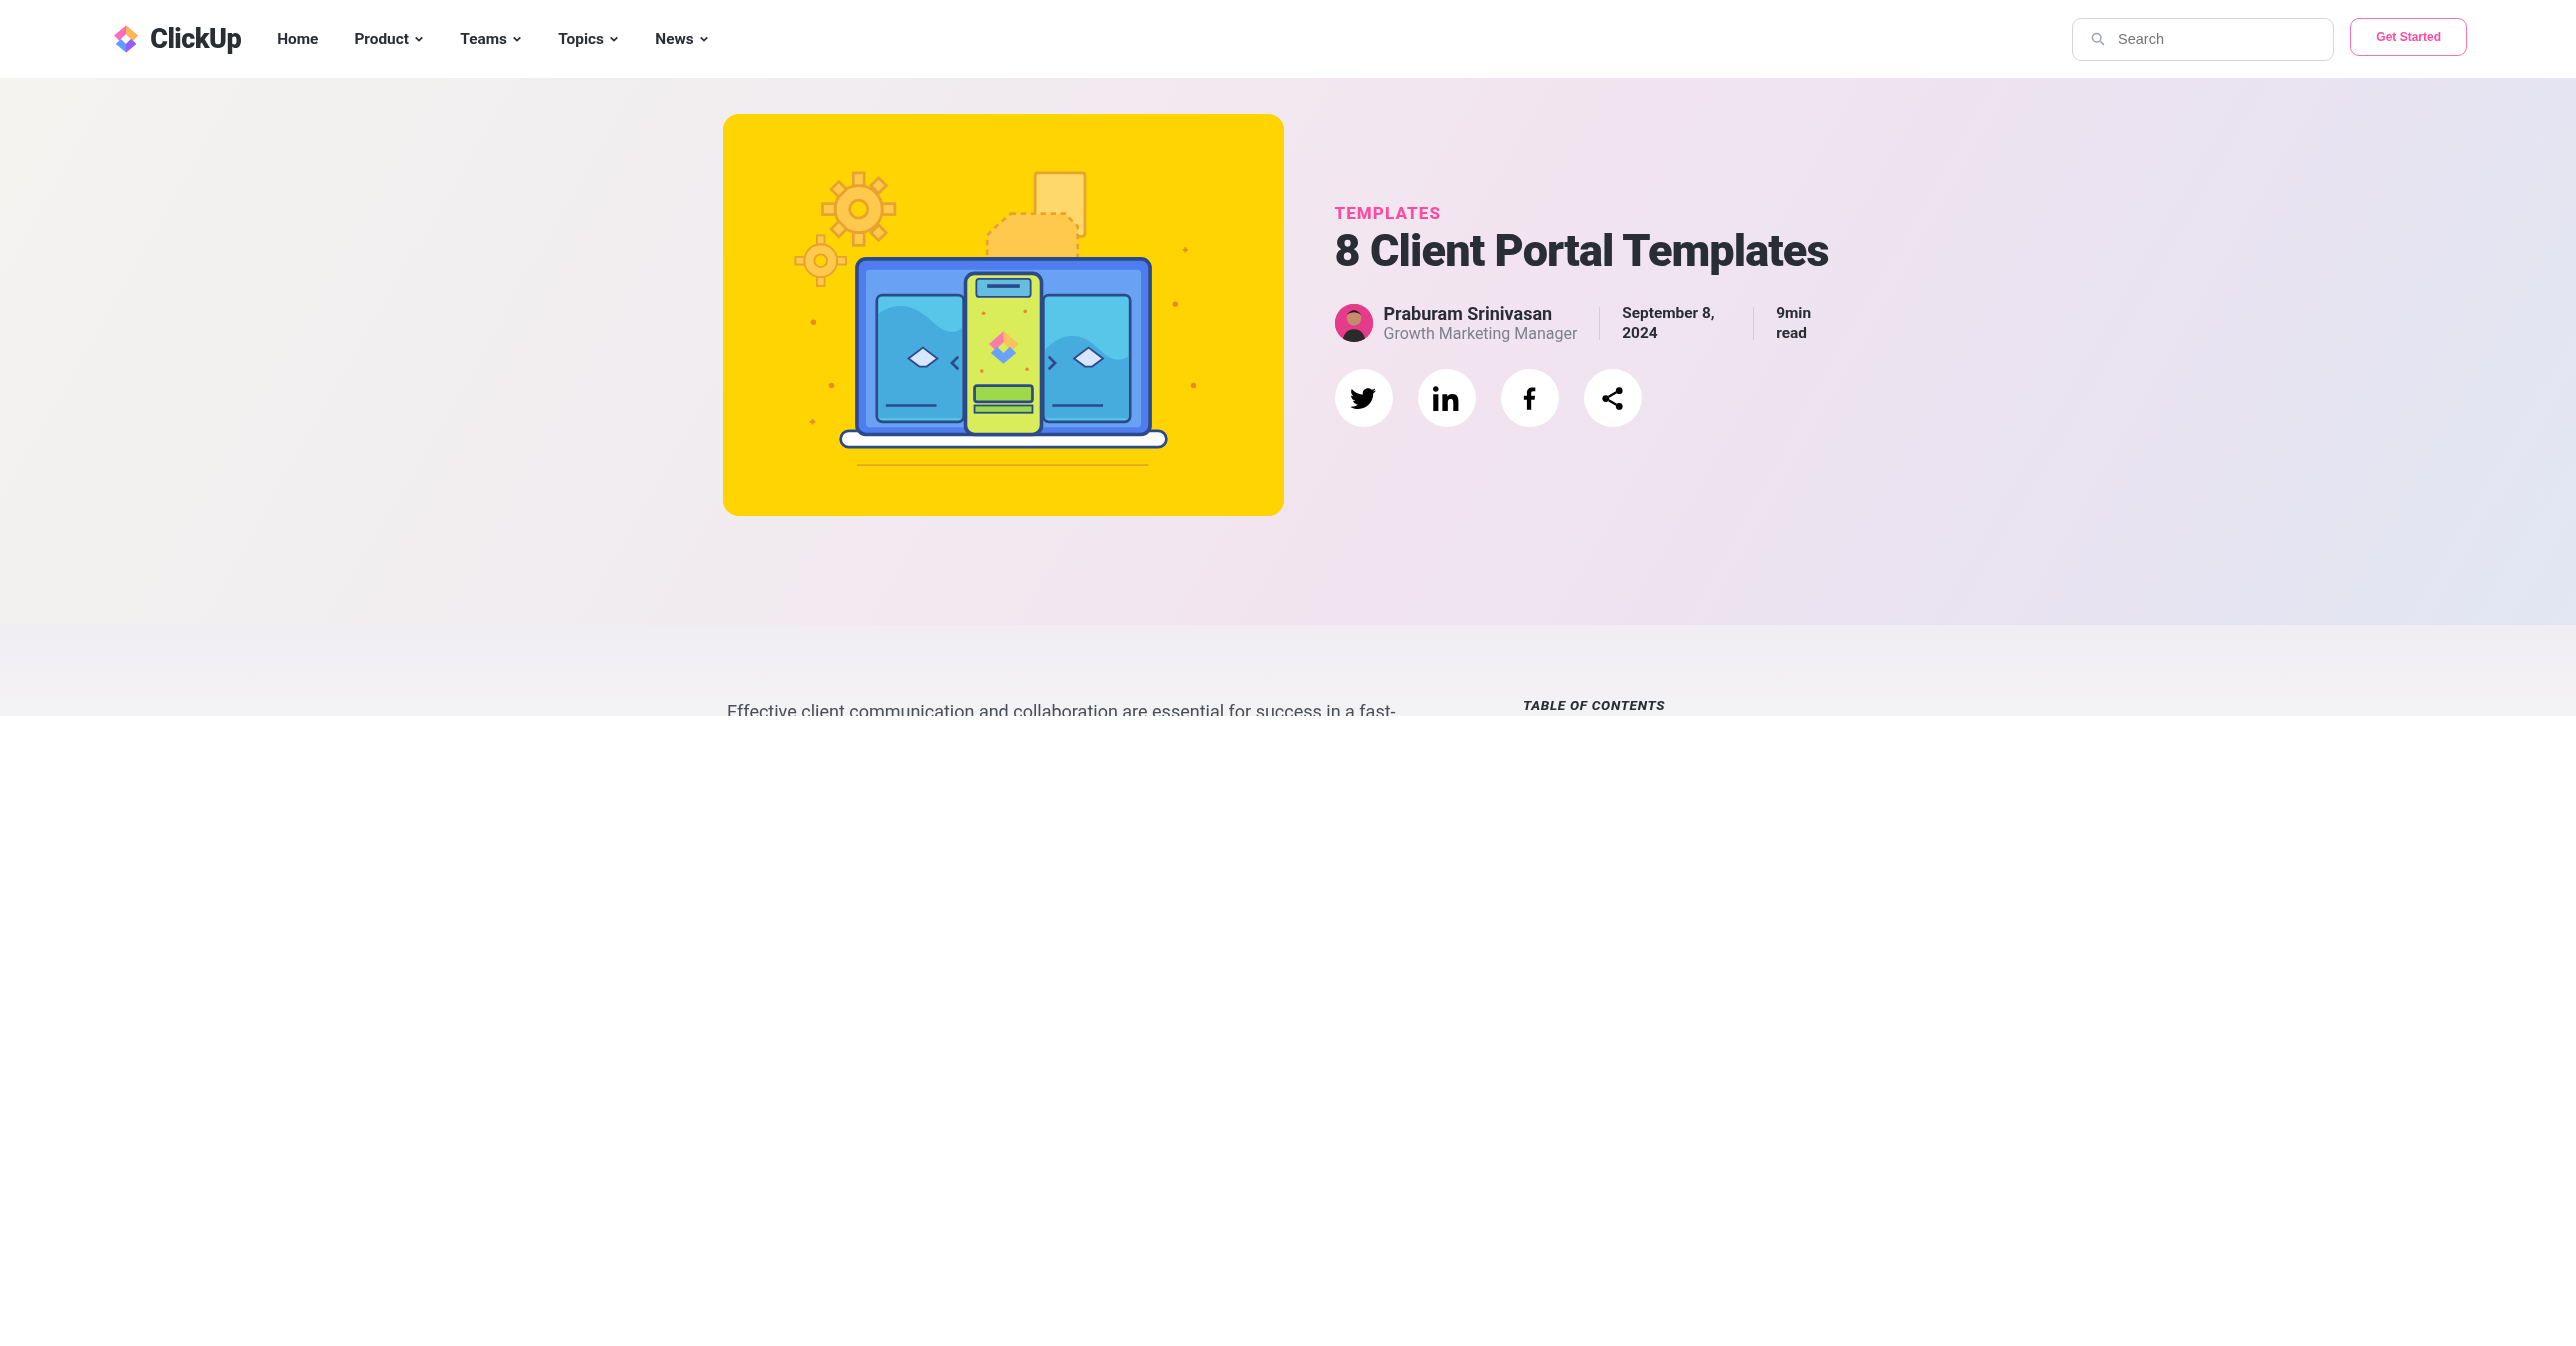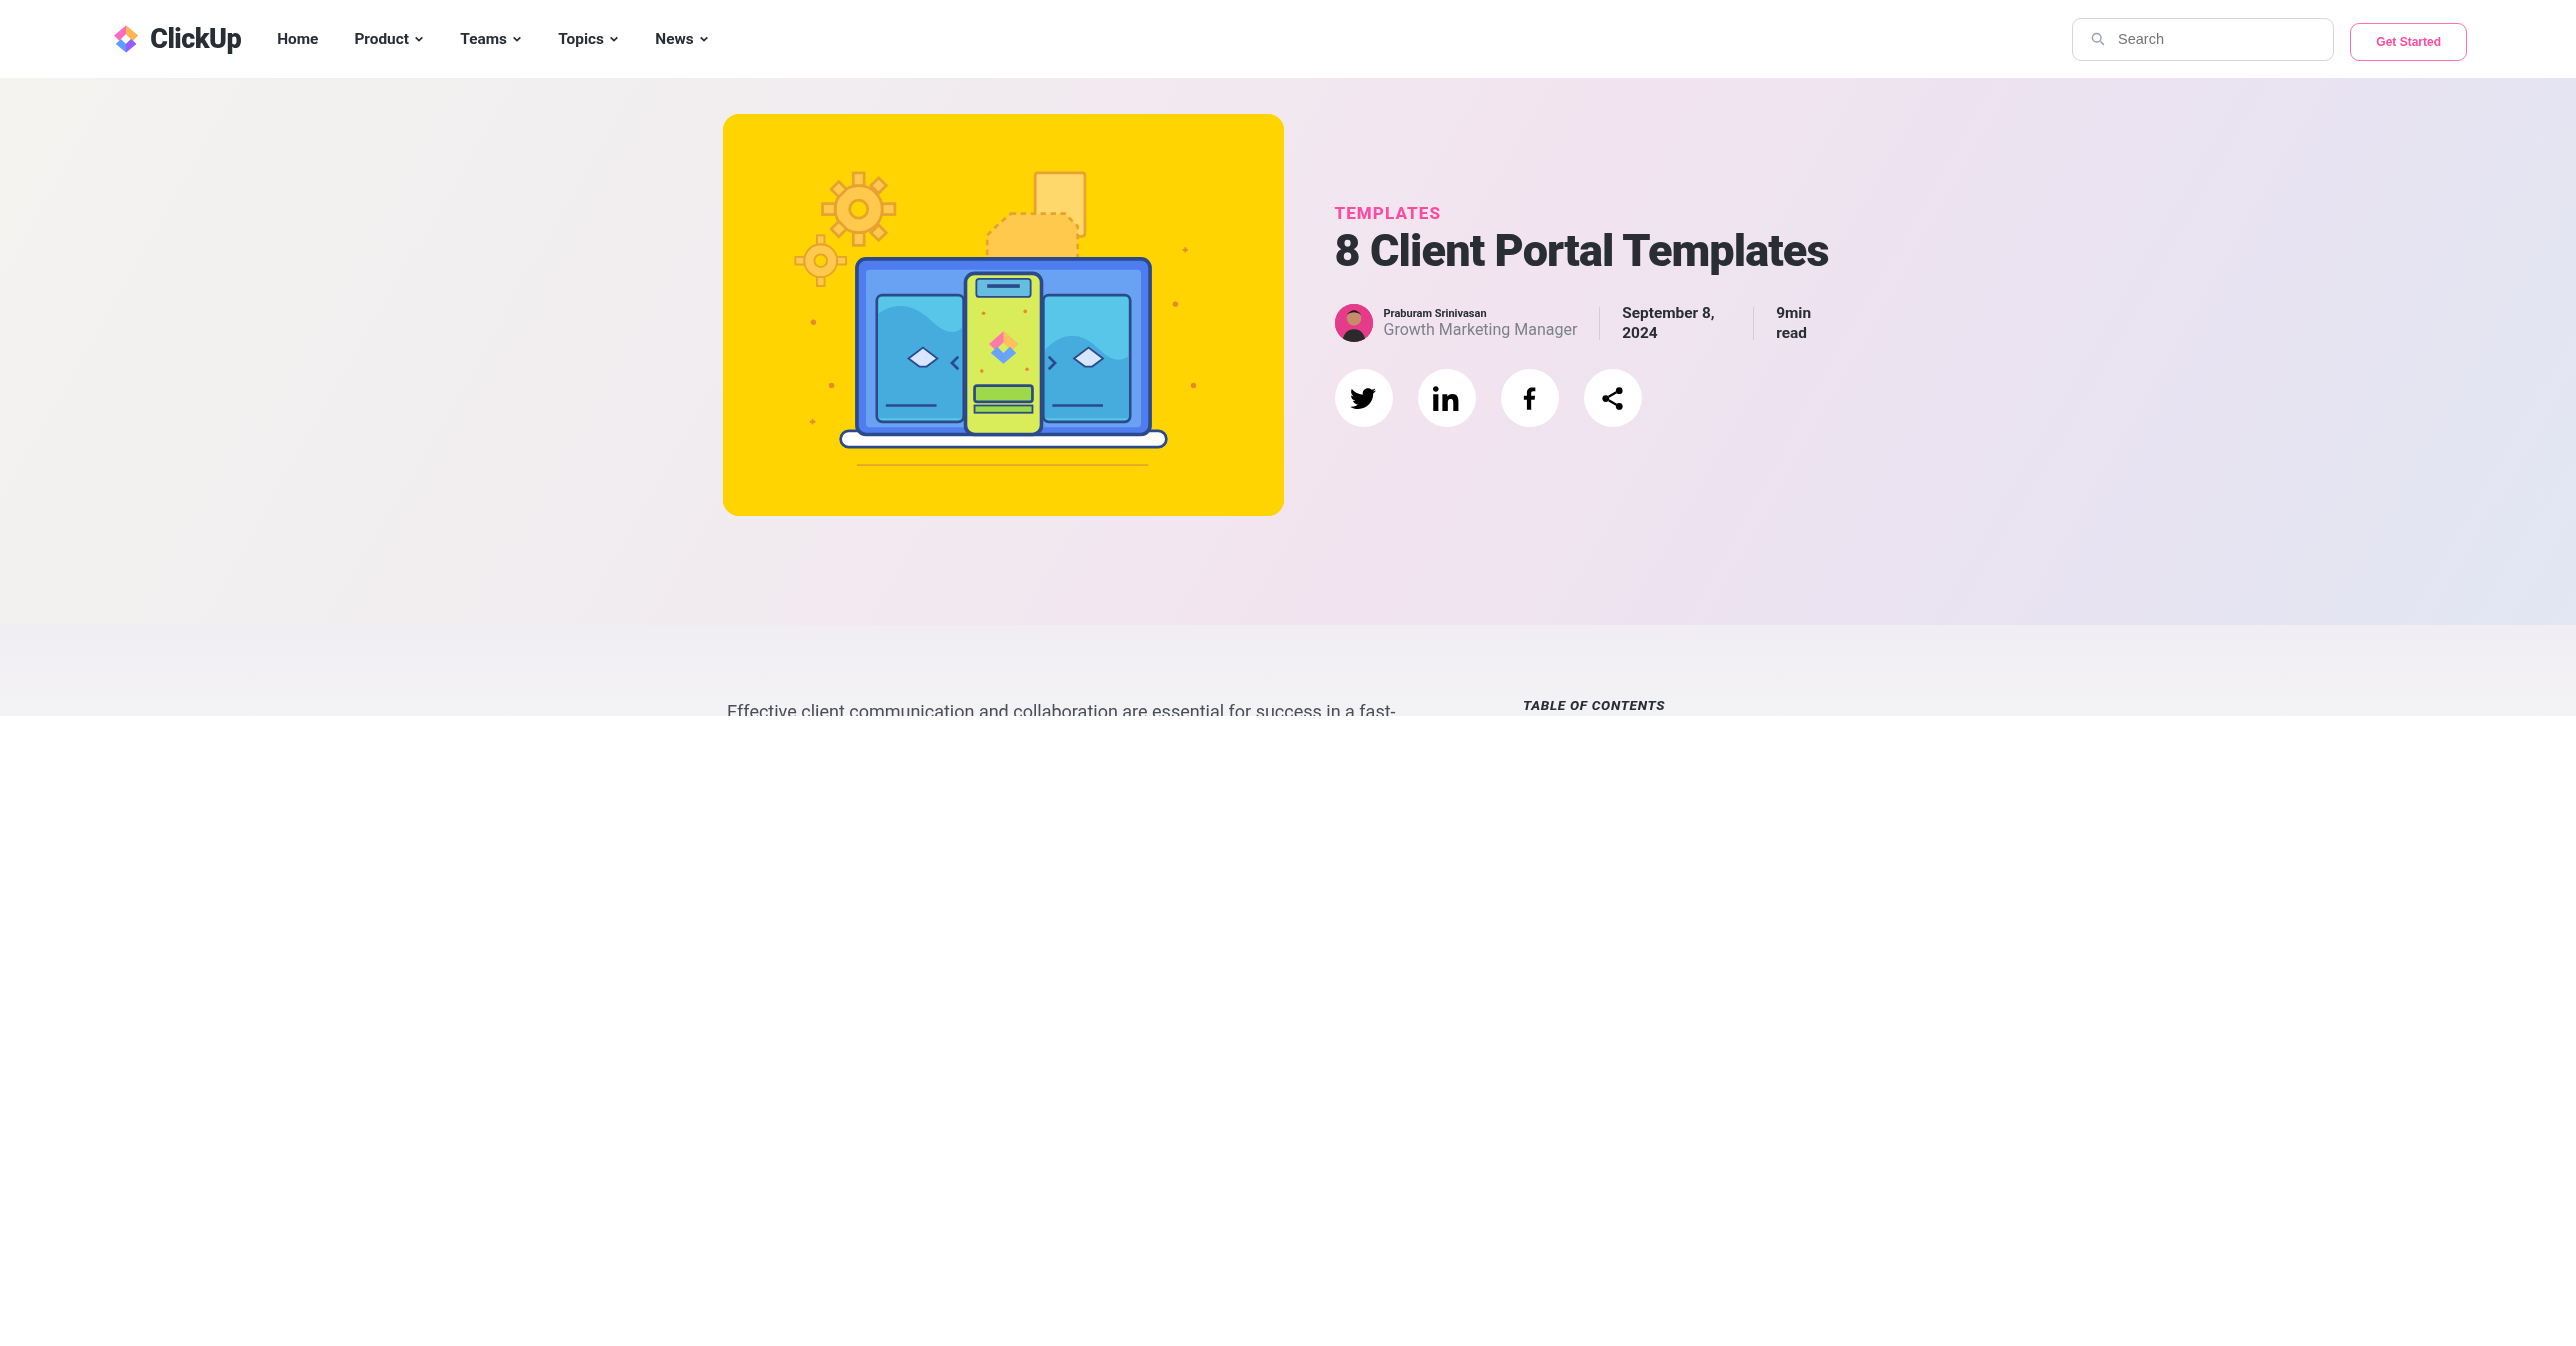--- a/index.html
+++ b/index.html
@@ -7,40 +7,40 @@
 
 
 .header { display: flex; align-items: center; justify-content: space-between; padding: 16.3px 109px; background: #fff; height: 78px; }
 .header-left { display: flex; align-items: center; gap: 36px; }
 .logo { display: flex; align-items: center; gap: 7.2px; }
 .logo-mark { width: 34px; height: 34px; }
 .logo-text { font-size: 27px; font-weight: 900; letter-spacing: -0.5px; color: #292d34; }
 .nav { display: flex; gap: 36px; align-items: center; }
 .nav-item { display: flex; align-items: center; gap: 5.4px; font-size: 15.4px; font-weight: 700; color: #292d34; cursor: pointer; }
 .chevron { width: 10px; height: 10px; }
-.header-right { display: flex; align-items: flex-end; gap: 16.3px; }
+.header-right { display: flex; align-items: flex-start; gap: 16.3px; }
 .search-box { display: flex; align-items: center; gap: 12.7px; width: 262px; height: 43px; border: 0.9px solid #d4d6da; border-radius: 9px; padding: 0 18px; }
 .search-box input { border: none; outline: none; font-size: 14.5px; color: #7c828d; width: 100%; background: transparent; }
 .search-icon { width: 16.3px; height: 16.3px; color: #9aa0aa; }
 .get-started { border: 1.8px solid #fd71af; color: #fd4ba1; background: #fff; font-size: 12px; font-weight: 800; padding: 11px 25px; border-radius: 9px; cursor: pointer; }
 
 
 .hero-wrap { background: linear-gradient(120deg, #f4f3f0 0%, #f1edf0 30%, #f2e4ef 55%, #e9e3f2 80%, #e2e7f3 100%); padding: 36px 0 109px; }
 .hero { display: flex; gap: 51px; max-width: 1149px; margin: 0 auto; padding: 0 9px; align-items: flex-start; }
 .hero-image { width: 561px; height: 402px; background: #ffd400; border-radius: 16.3px; flex-shrink: 0; display: flex; align-items: center; justify-content: center; overflow: hidden; }
 .hero-svg { width: 100%; height: 100%; }
 .hero-content { flex: 1; padding-top: 89px; }
 .category-label { font-size: 17px; font-weight: 800; letter-spacing: 1.1px; color: #fd4ba1; text-transform: uppercase; margin-bottom: 3px; }
 .article-title { font-size: 45px; font-weight: 900; line-height: 1.1; letter-spacing: -0.9px; color: #292d34; margin-bottom: 27px; }
 .meta-row { display: flex; align-items: center; gap: 22px; margin-bottom: 25px; }
 .author-block { display: flex; align-items: center; gap: 11px; }
 .avatar { width: 38px; height: 38px; border-radius: 50%; background: linear-gradient(135deg, #ff4d8f, #d63384); display: flex; align-items: center; justify-content: center; overflow: hidden; }
 .avatar svg { width: 100%; height: 100%; }
 .author-text { display: flex; flex-direction: column; }
-.author-name { font-size: 11px; font-weight: 700; color: #292d34; }
+.author-name { font-size: 18px; font-weight: 700; color: #292d34; }
 .author-role { font-size: 16px; color: #7c828d; }
 .meta-divider { width: 0.9px; height: 33px; background: #d0d0d4; }
 .meta-date, .meta-read { font-size: 15.4px; font-weight: 700; color: #292d34; max-width: 109px; line-height: 1.35; }
 .meta-read { max-width: 63px; }
 .share-row { display: flex; gap: 25px; }
 .share-btn { width: 58px; height: 58px; border-radius: 50%; background: #fff; display: flex; align-items: center; justify-content: center; cursor: pointer; }
 .share-btn svg { width: 27px; height: 27px; fill: #000; }
 
 
 .body-section { background: linear-gradient(180deg, #f0eef2 0%, #f7f7f8 100%); padding: 72px 0 36px; }

